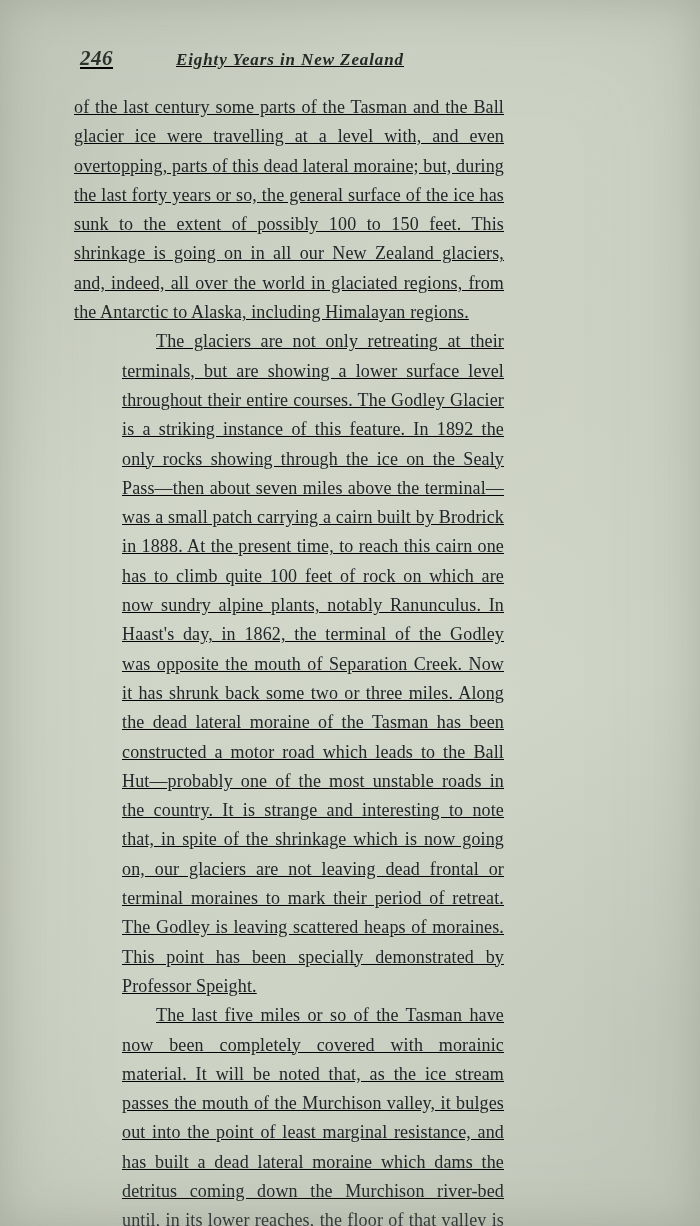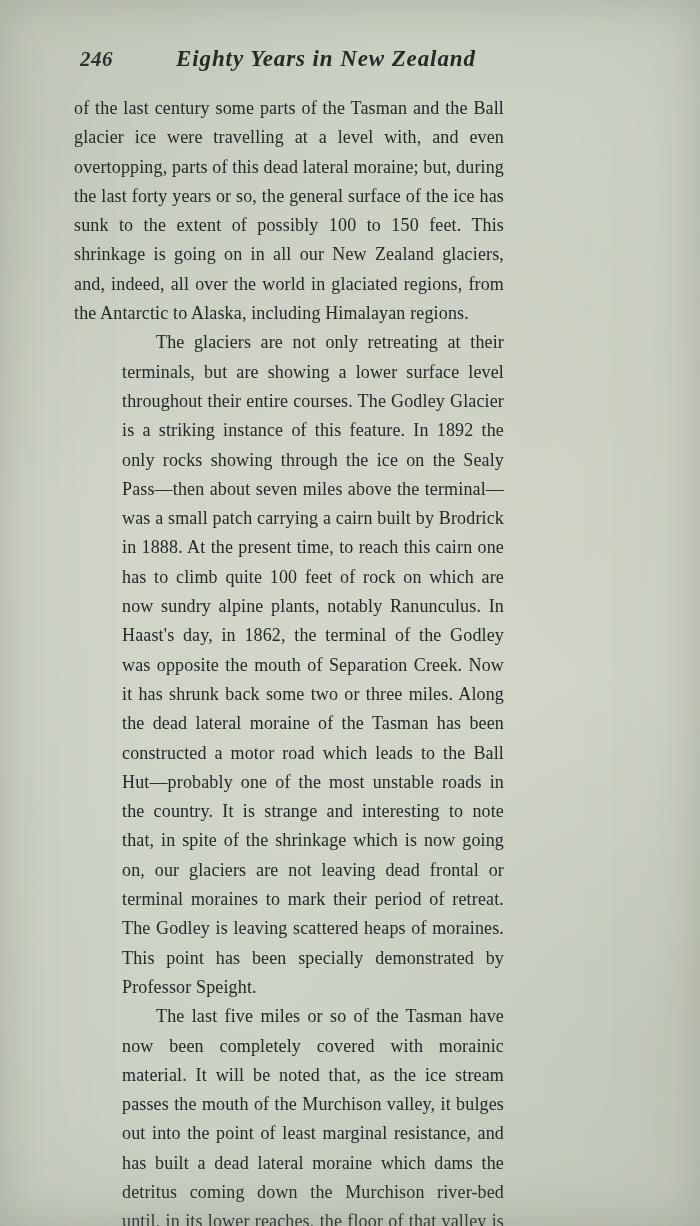--- a/index.html
+++ b/index.html
@@ -33,41 +33,42 @@
     pointer-events: none;
   }
   .content {
     position: absolute;
     left: 0;
     top: 0;
     width: 572px;
     height: 1226px;
     padding: 46px 68px 40px 74px;
     box-sizing: border-box;
+    text-decoration: underline;
   }
   .header {
     display: flex;
     align-items: baseline;
     margin-bottom: 22px;
     padding-left: 6px;
   }
   .folio {
     font-family: "Liberation Serif", serif;
     font-style: italic;
     font-weight: 700;
     font-size: 21px;
     color: #2b2f2c;
     letter-spacing: 0.5px;
     width: 96px;
   }
   .running-head {
     font-family: "Liberation Serif", serif;
     font-style: italic;
     font-weight: 700;
-    font-size: 23px;
+    font-size: 17px;
     color: #242824;
     letter-spacing: 0.9px;
     white-space: nowrap;
   }
   .body-text {
     font-family: "Liberation Serif", serif;
     font-size: 18px;
     line-height: 29.3px;
     color: #23272a;
     text-align: justify;

